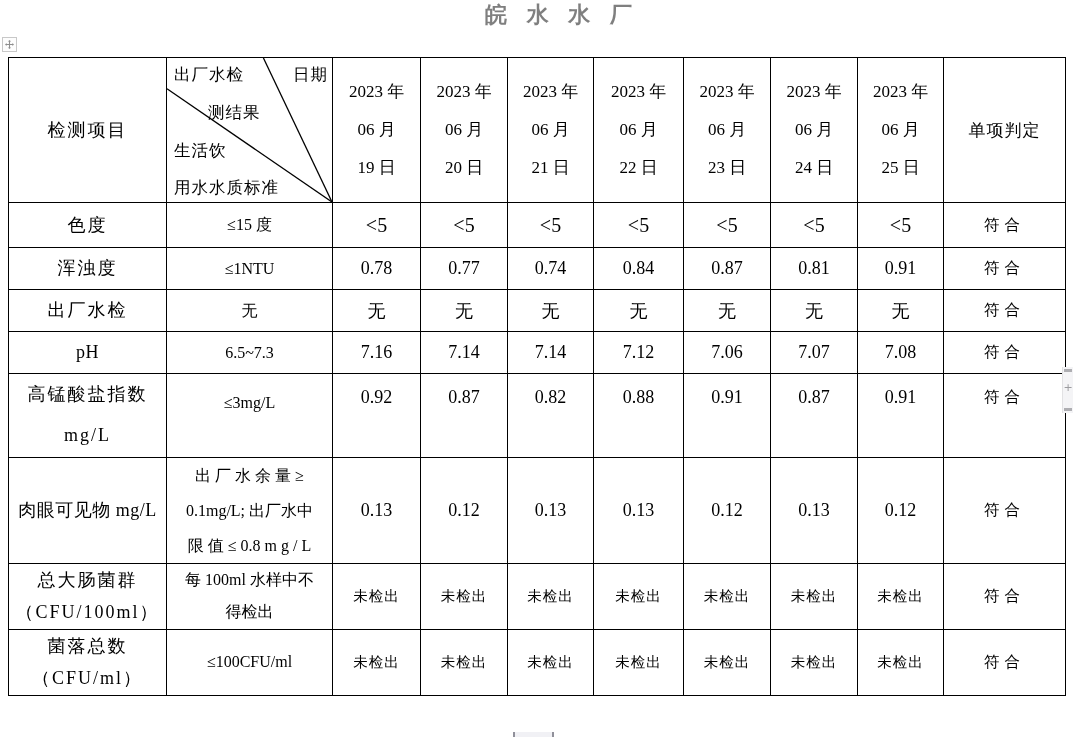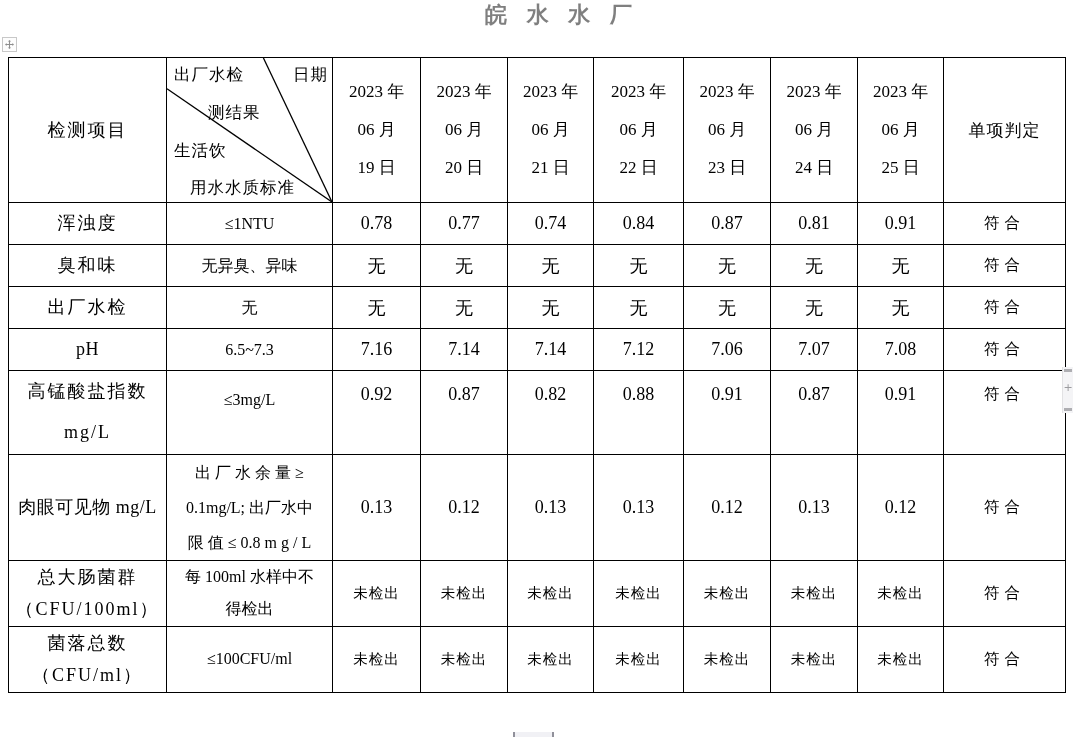--- a/index.html
+++ b/index.html
@@ -31,21 +31,21 @@
   td.hd-date { text-align:left; vertical-align:top; padding:7px 0 0 10px; font-size:17px; line-height:38px; }
   td.hd-verdict { font-size:17px; letter-spacing:1px; }
 
   td.diag { position:relative; padding:0; }
   td.diag svg.diag-lines { position:absolute; left:0; top:0; width:100%; height:100%; }
   td.diag .dtxt { position:absolute; font-size:16.5px; letter-spacing:1px; white-space:nowrap;text-align:center; }
   .dtxt.p-result1 { left:7px;  top:6px; }
   .dtxt.p-date    { right:4px; top:6px; letter-spacing:3px; }
   .dtxt.p-result2 { left:41px; top:44px; }
   .dtxt.p-std1    { left:7px;  top:82px; }
-  .dtxt.p-std2    { left:7px;  top:119px;margin-left:16px; }
+  .dtxt.p-std2    { left:7px;  top:119px; }
 
   td.item { font-size:18px; letter-spacing:2px; line-height:1.8; }
   td.item.lh-tall { line-height:2.3; }
   td.item.no-sp { letter-spacing:0.5px; }
 
   td.std { text-align:left; padding-left:8px; padding-right:4px; font-size:16px; line-height:32px; }
   td.std.center { text-align:center; padding-left:0; }
   td.std.l3 { line-height:35px;margin-top:34px; }
 
   td.val { font-size:18px; }
@@ -123,46 +123,46 @@
 23 日</td>
         <td class="hd-date">2023 年
 06 月
 24 日</td>
         <td class="hd-date">2023 年
 06 月
 25 日</td>
         <td class="hd-verdict">单项判定</td>
       </tr>
 
+      <tr class="r-a">
+        <td class="item">色度</td>
+        <td class="std">≤15 度</td>
+        <td class="val">&lt;5</td>
+        <td class="val">&lt;5</td>
+        <td class="val">&lt;5</td>
+        <td class="val">&lt;5</td>
+        <td class="val">&lt;5</td>
+        <td class="val">&lt;5</td>
+        <td class="val">&lt;5</td>
+        <td class="verdict">符合</td>
+      </tr>
 
       <tr class="r-b">
         <td class="item">浑浊度</td>
         <td class="std">≤1NTU</td>
         <td class="val">0.78</td>
         <td class="val">0.77</td>
         <td class="val">0.74</td>
         <td class="val">0.84</td>
         <td class="val">0.87</td>
         <td class="val">0.81</td>
         <td class="val">0.91</td>
         <td class="verdict">符合</td>
       </tr>
 
-      <tr class="r-b">
-        <td class="item">臭和味</td>
-        <td class="std">无异臭、异味</td>
-        <td class="val">无</td>
-        <td class="val">无</td>
-        <td class="val">无</td>
-        <td class="val">无</td>
-        <td class="val">无</td>
-        <td class="val">无</td>
-        <td class="val">无</td>
-        <td class="verdict">符合</td>
-      </tr>
 
       <tr class="r-b">
         <td class="item">出厂水检</td>
         <td class="std">无</td>
         <td class="val">无</td>
         <td class="val">无</td>
         <td class="val">无</td>
         <td class="val">无</td>
         <td class="val">无</td>
         <td class="val">无</td>

